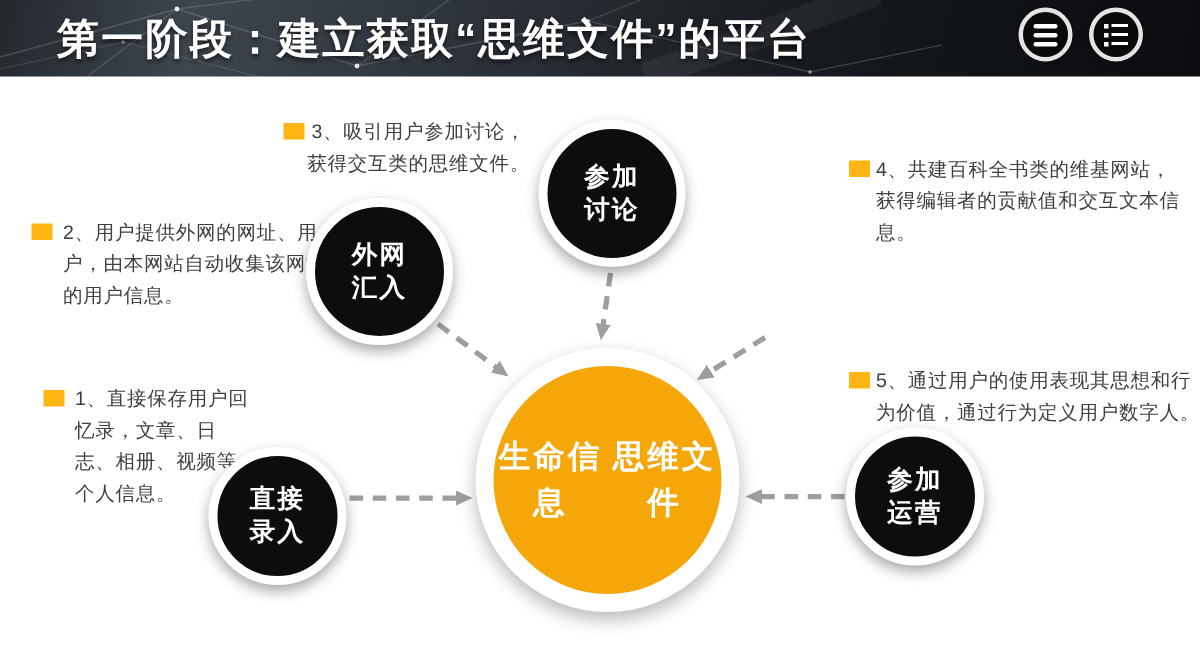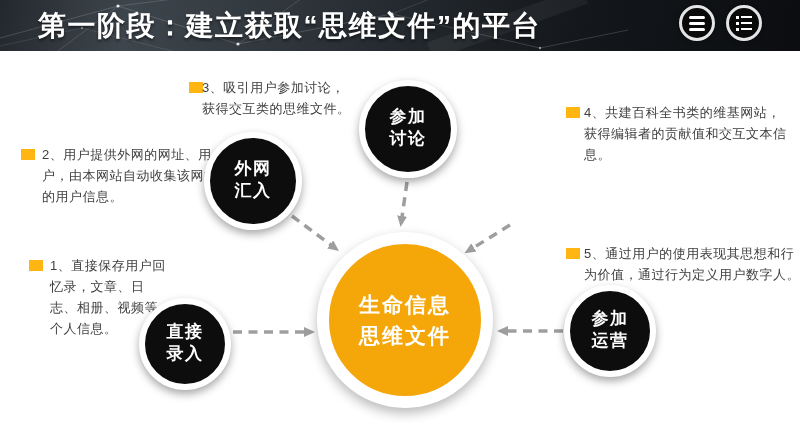--- a/index.html
+++ b/index.html
@@ -24,35 +24,35 @@
   .menu-btn .line{width:11px;height:2.5px;background:#ffffff;}
   #menu-btn-1{left:679px;}
   #menu-btn-2{left:726px;}
 
   
   .content{position:absolute;top:51px;left:0;width:800px;height:382px;}
   .arrows{position:absolute;top:0;left:0;}
 
   .note{position:absolute;color:#3f3f3f;font-size:13px;line-height:1.62;
         letter-spacing:.5px;}
-  .note.center{}
+  .note.center{text-align:center;}
   .bullet{position:absolute;width:14px;height:11px;background:#FFB612;}
 
   .node{position:absolute;border-radius:50%;background:#0d0d0d;border:6px solid #ffffff;
         box-shadow:0 4px 9px rgba(0,0,0,.35);color:#ffffff;font-weight:bold;font-size:17px;
         display:flex;flex-direction:column;align-items:center;justify-content:center;
         text-align:center;line-height:1.3;letter-spacing:1.5px;}
   .node.big{width:86px;height:86px;}
   .node.small{width:80px;height:80px;}
-  .node span{display:block;font-family:Liberation Mono, monospace;}
+  .node span{display:block;}
 
   .center-circle{position:absolute;left:317px;top:181px;width:152px;height:152px;
         border-radius:50%;background:#F5A70A;border:12px solid #ffffff;
         box-shadow:0 5px 12px rgba(0,0,0,.28);
-        display:flex;flex-direction:column;align-items:center;justify-content:center;
+        display:flex;align-items:center;justify-content:center;
         color:#ffffff;font-size:21px;font-weight:bold;letter-spacing:2px;line-height:1.5;
         text-align:center;}
   .center-circle span{display:block;}
 </style>
 </head>
 <body>
 
 <div class="slide">
 
   <div class="header">

